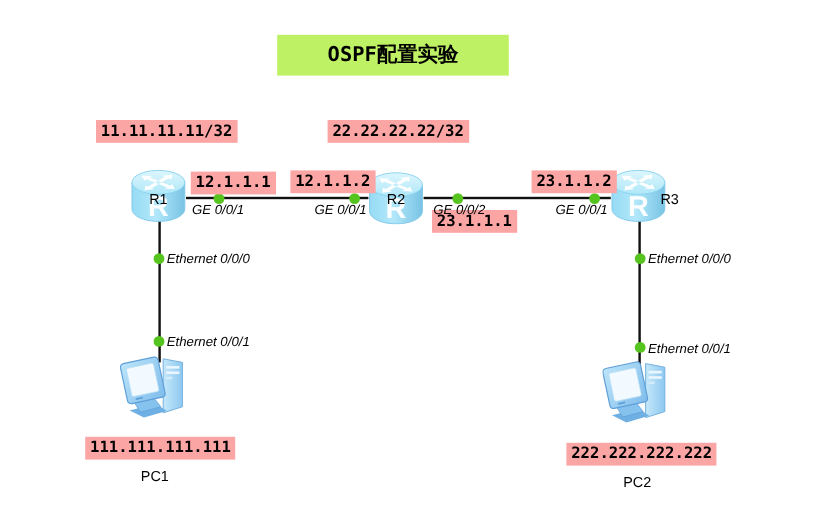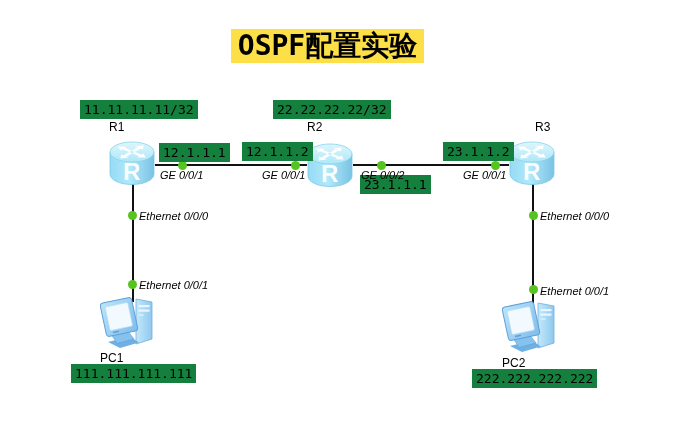--- a/index.html
+++ b/index.html
@@ -2,30 +2,30 @@
 <html><head>
 <meta charset="utf-8">
 <style>
   html,body{margin:0;padding:0;background:#fff;}
   .canvas{
     position:relative;width:682px;height:423px;background:#FFFFFF;overflow:hidden;
     font-family:"Liberation Sans",sans-serif;color:#000;
   }
   .title{
     position:absolute;left:231px;top:29px;width:193px;height:34px;line-height:34px;
-    background:#fde047;color:#000;text-align:center;
-    font-family:"DejaVu Sans Mono",monospace;font-weight:bold;font-size:28px;white-space:nowrap;
+    background:#bef264;color:#000;text-align:center;
+    font-family:"DejaVu Sans Mono",monospace;font-weight:bold;font-size:17px;white-space:nowrap;
   }
   .lbl-green{
-    position:absolute;background:#15803d;color:#000;
-    font-family:"DejaVu Sans Mono",monospace;font-weight:normal;font-size:13px;
+    position:absolute;background:#fca5a5;color:#000;
+    font-family:"DejaVu Sans Mono",monospace;font-weight:bold;font-size:13px;
     padding:2px 4px;white-space:nowrap;line-height:15px;
   }
   .dev-name{
-    position:absolute;font-size:12px;color:#000;white-space:nowrap;
+    position:absolute;font-size:12px;color:#000;text-align:center;white-space:nowrap;margin-top:39px;
   }
   .if-lbl{
     position:absolute;font-size:11px;color:#000;white-space:nowrap;line-height:12px;font-style:italic;
   }
   .link{position:absolute;background:#111;}
   .dot{position:absolute;width:9px;height:9px;border-radius:50%;background:#55C41E;}
   .dev-svg{position:absolute;}
   .defs-hidden{position:absolute;width:0;height:0;overflow:hidden;}
 </style>
 </head>

